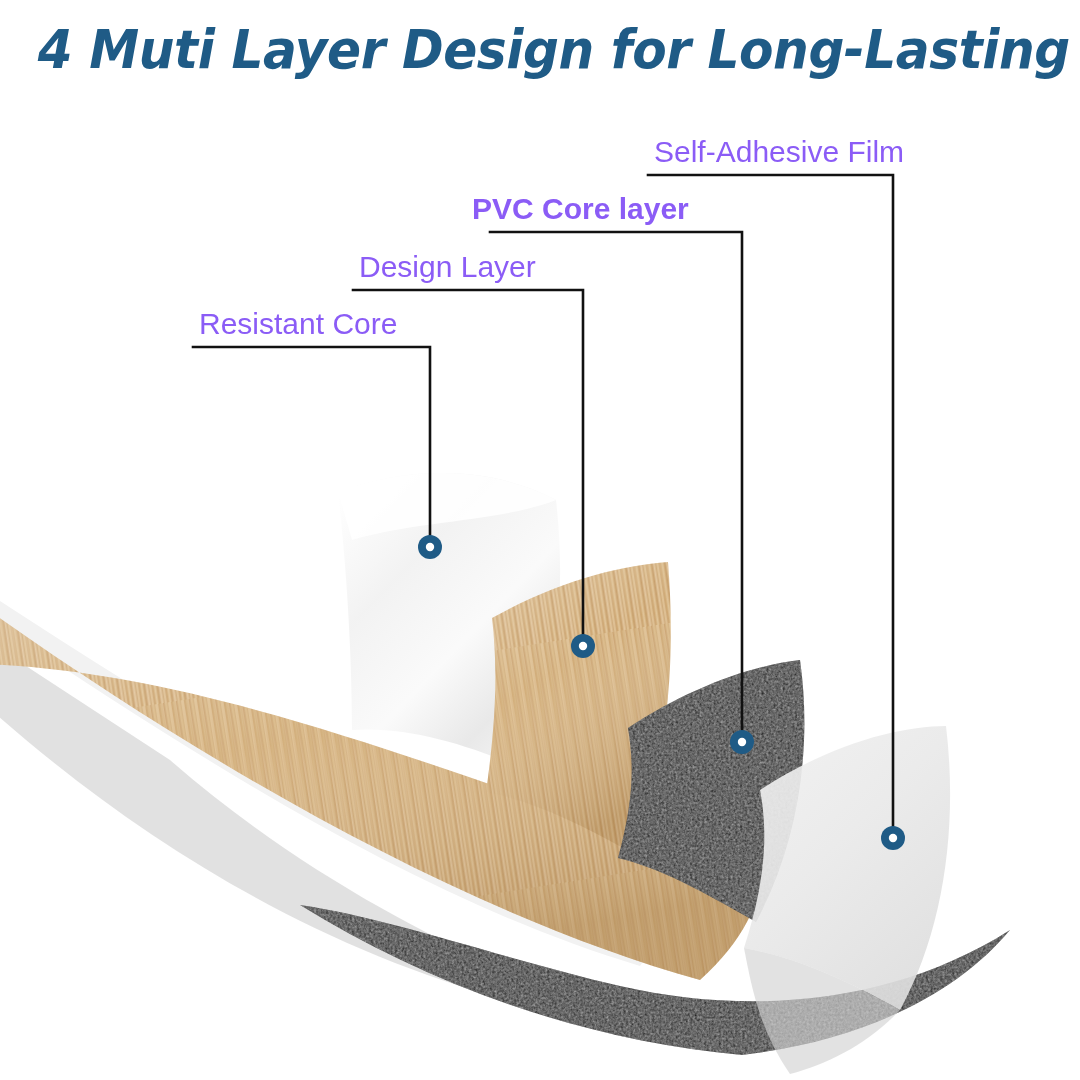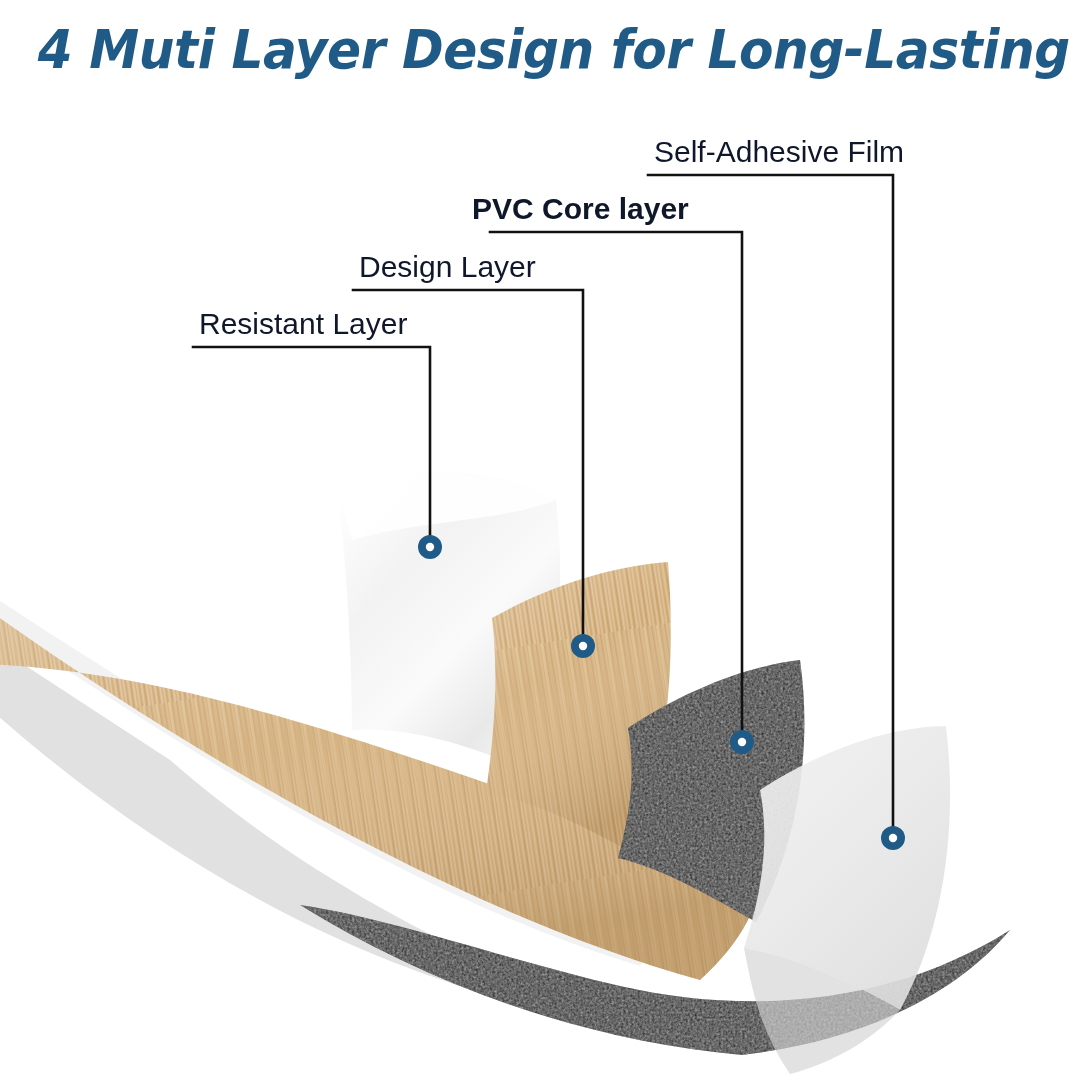--- a/index.html
+++ b/index.html
@@ -60,21 +60,21 @@
     height: 1080px;
     pointer-events: none;
   }
   .callouts svg { display:block; width:1080px; height:1080px; }
 
   .callout-label {
     position: absolute;
     font-family: "Liberation Sans", sans-serif;
     font-size: 30px;
     font-weight: normal;
-    color: #0f172a;
+    color: #8b5cf6;
     white-space: nowrap;
     line-height: 1;
   }
   .lbl-resistant  { left: 199px; top: 309px; }
   .lbl-pattern    { left: 359px; top: 252px; }
   .lbl-pvc        { left: 472px; top: 194px; font-weight: bold; }
   .lbl-adhesive   { left: 654px; top: 137px; }
 </style>
 </head>
 <body>
@@ -221,21 +221,21 @@
           <circle cx="742" cy="742" r="4.2" fill="#ffffff"></circle>
         </g>
         <g>
           <circle cx="893" cy="838" r="12" fill="#1f5b86"></circle>
           <circle cx="893" cy="838" r="4.2" fill="#ffffff"></circle>
         </g>
       </g>
     </svg>
   </div>
 
-  <div class="callout-label lbl-resistant">Resistant Layer</div>
+  <div class="callout-label lbl-resistant">Resistant Core</div>
 
   <div class="callout-label lbl-pattern">Design Layer</div>
 
   <div class="callout-label lbl-pvc">PVC Core layer</div>
 
   <div class="callout-label lbl-adhesive">Self-Adhesive Film</div>
 
 </div>
 
 </body></html>

